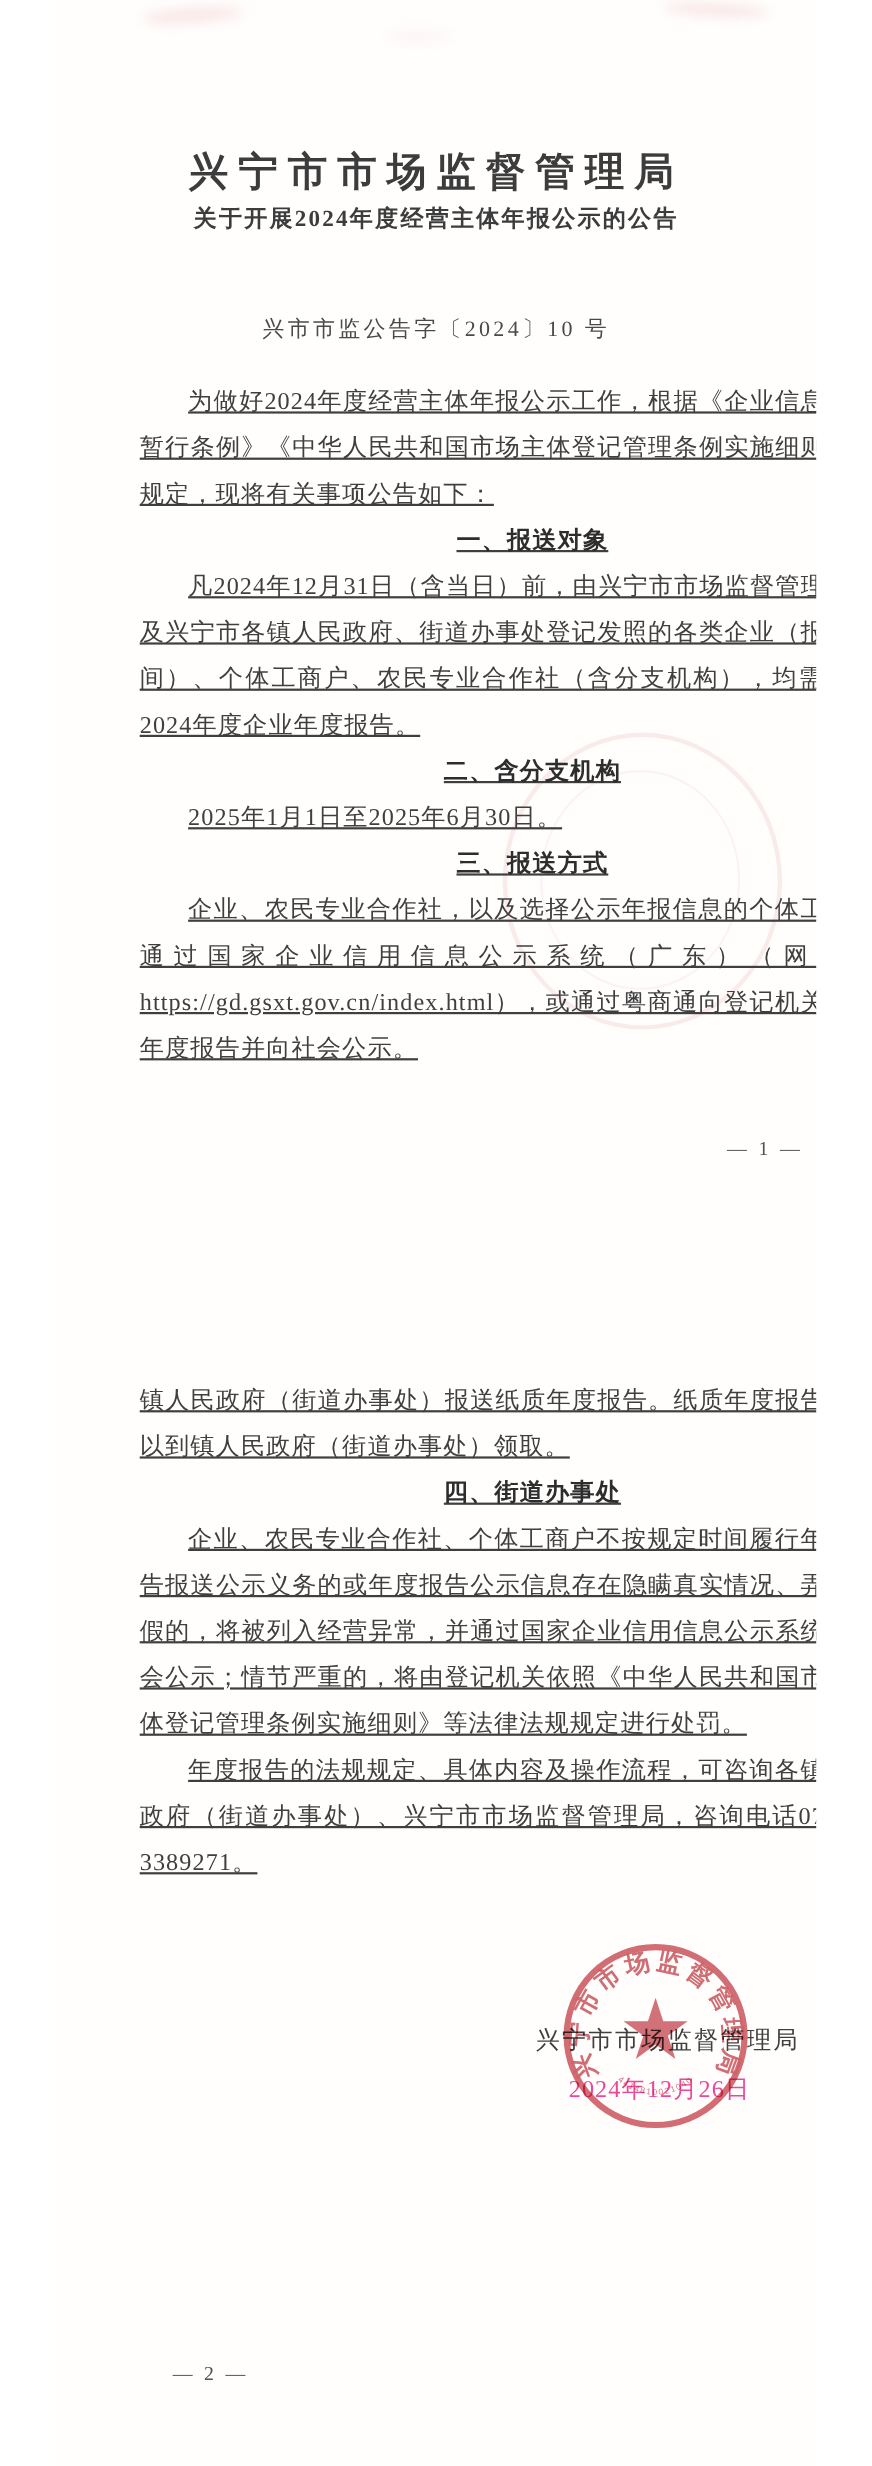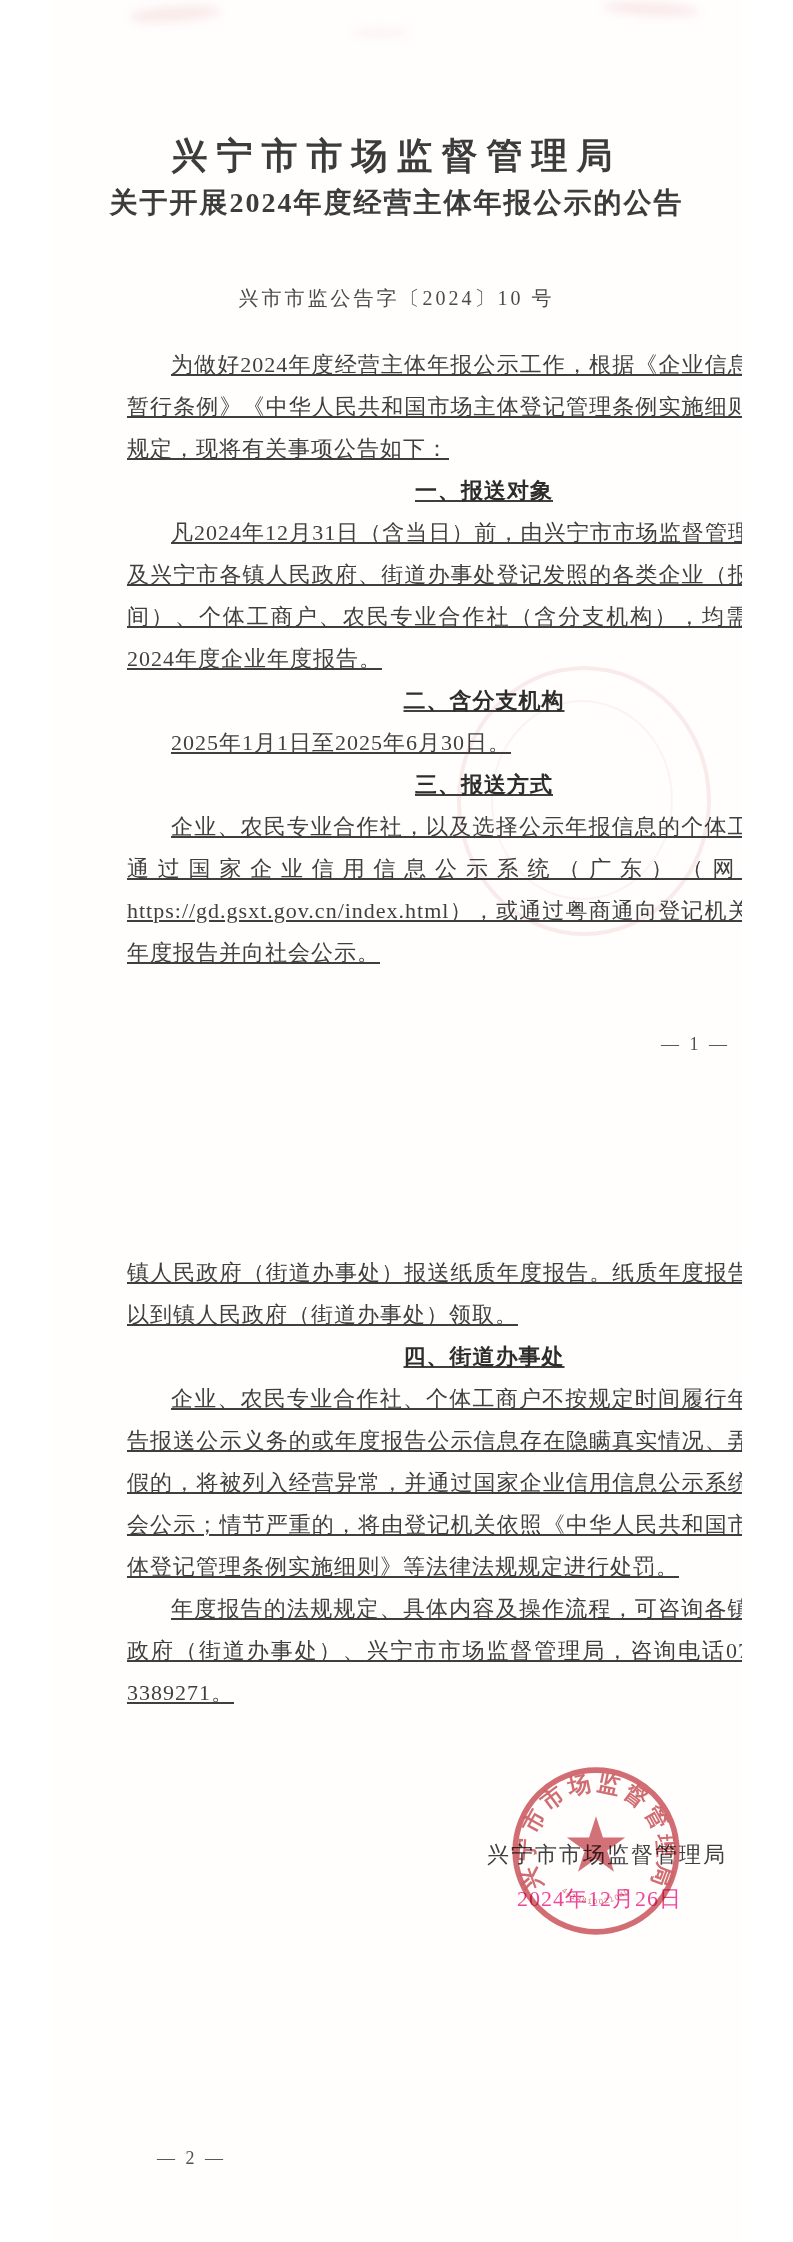--- a/index.html
+++ b/index.html
@@ -3,21 +3,21 @@
 <meta charset="utf-8">
 <style>
   html,body{margin:0;padding:0;background:#ffffff;}
   .page{
     position:relative;width:691px;height:2242px;margin:0 auto;
     background:#fffefd;overflow:hidden;
     font-family:"Liberation Serif","DejaVu Serif",serif;color:#3c3c3c;
   }
   .title{position:absolute;left:0;width:100%;text-align:center;font-weight:bold;}
   .title-line1{top:132px;font-size:36px;letter-spacing:9px;}
-  .title-line2{top:184px;font-size:28px;letter-spacing:2px;}
+  .title-line2{top:184px;font-size:21px;letter-spacing:2px;}
   .doc-number{
     position:absolute;top:266px;left:0;width:100%;text-align:center;
     font-size:20px;letter-spacing:3px;color:#4a4a4a;margin-top:19px;
   }
   .body-block{
     position:absolute;left:76px;width:670px;
     font-size:22px;line-height:42px;text-align:justify;color:#3f3f3f;
     letter-spacing:1px;
     text-decoration:underline;
   }

